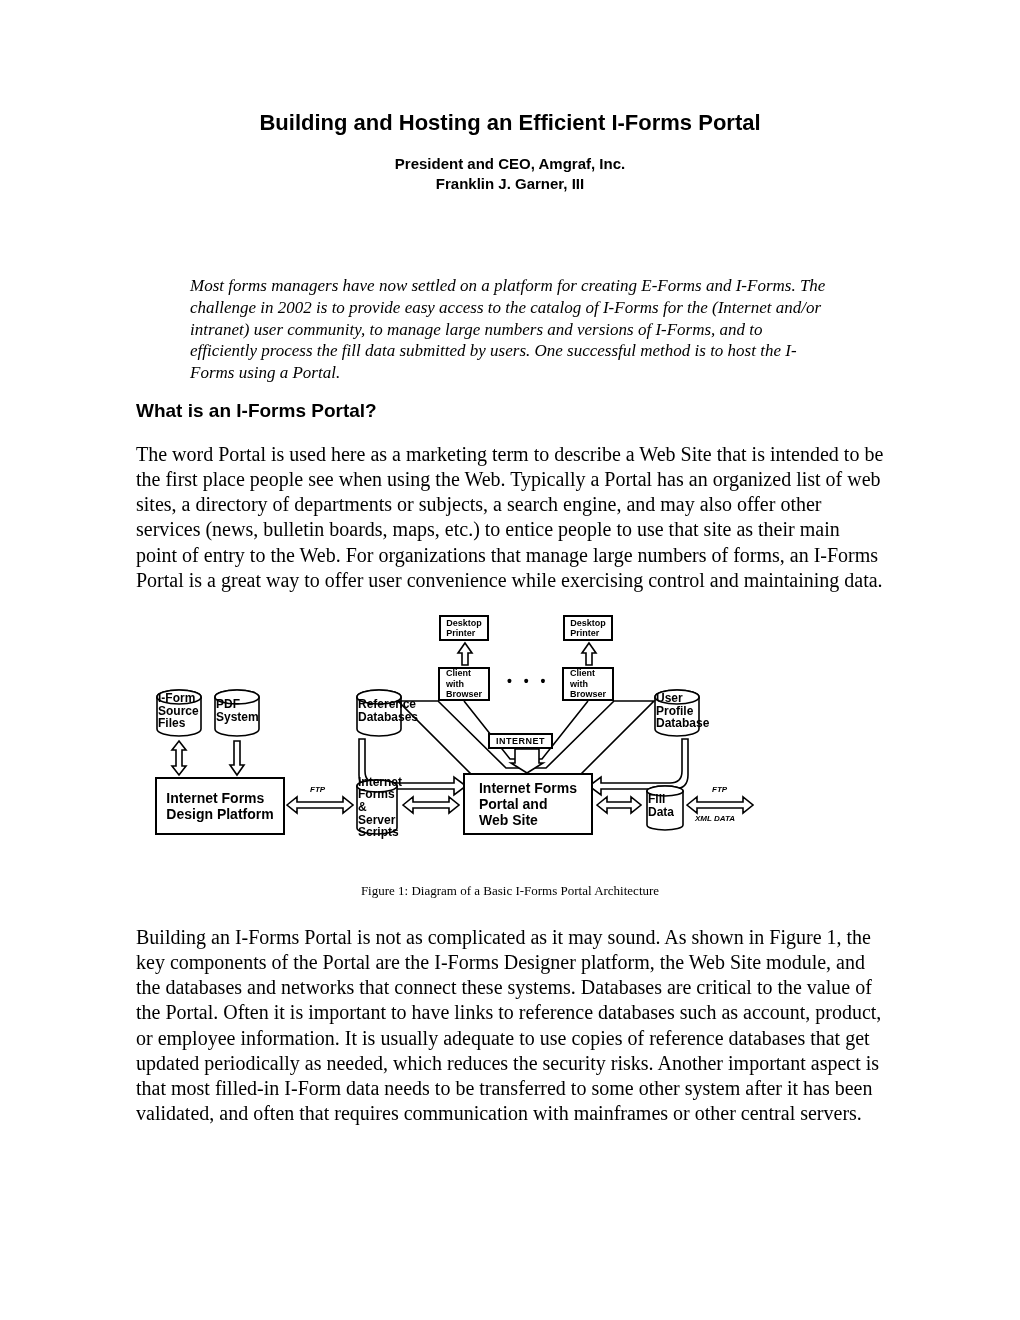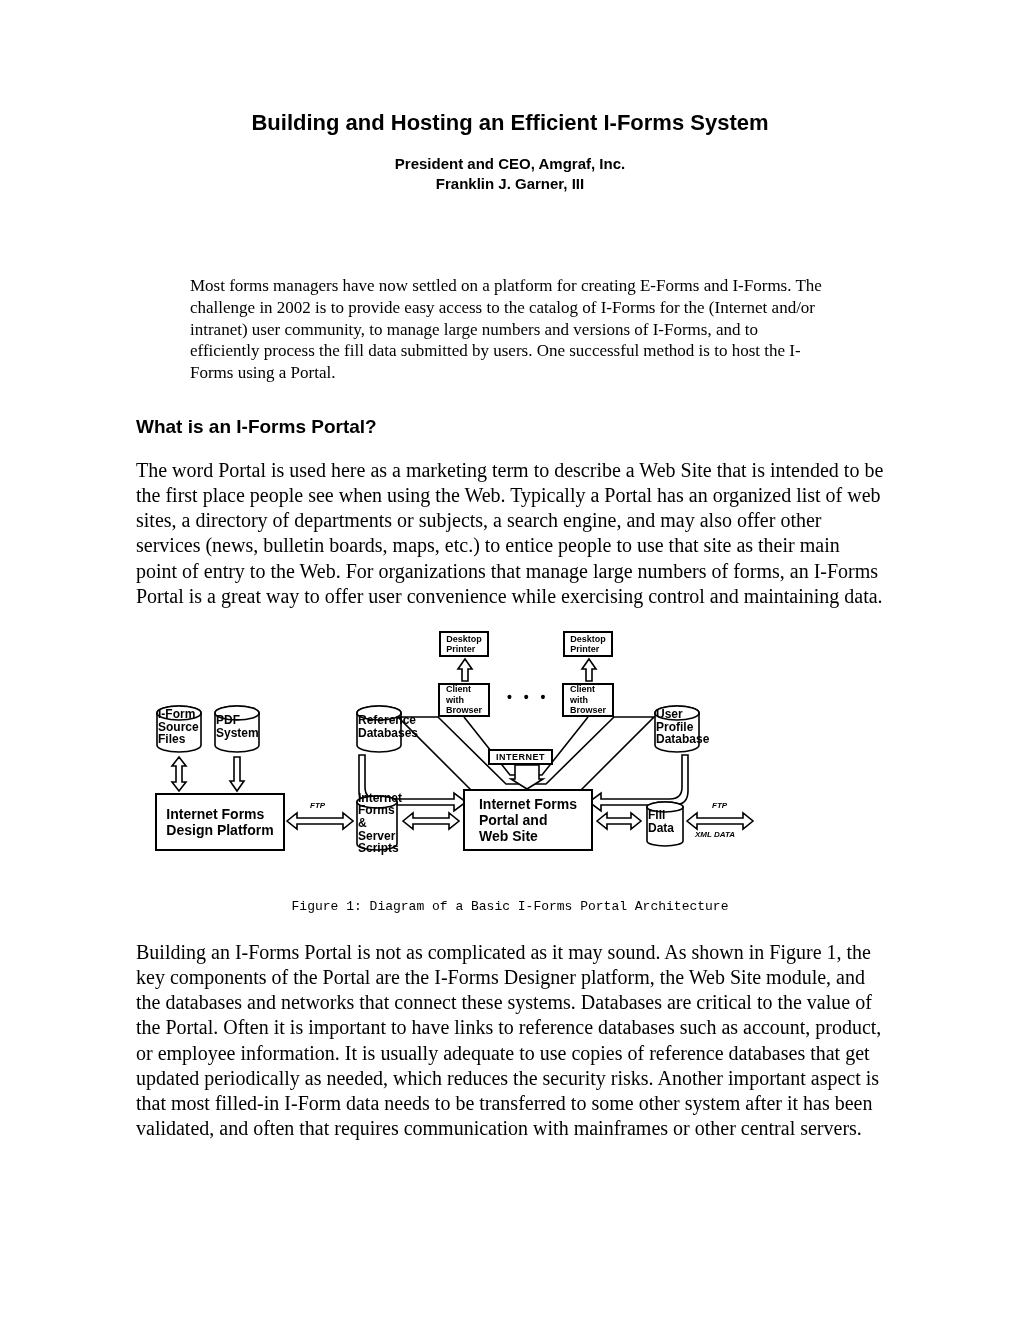--- a/index.html
+++ b/index.html
@@ -26,41 +26,42 @@
     }
     .byline {
       font-family: Arial, Helvetica, sans-serif;
       font-weight: bold;
       font-size: 15px;
       text-align: center;
       line-height: 1.3;
       margin: 0 0 82px 0;
     }
     .abstract {
+      font-style: italic;
       font-size: 17px;
       line-height: 1.28;
-      margin: 0 54px 32px 54px;
+      margin: 0 54px 16px 54px;
     }
     .section-heading {
       font-family: Arial, Helvetica, sans-serif;
       font-weight: bold;
       font-size: 19px;
       margin: 0 0 20px 0;
     }
     .body-para {
       font-size: 20px;
       line-height: 1.26;
       margin: 0 0 22px 0;
     }
     .figure-wrap {
       margin: 8px 0 4px 0;
       text-align: center;
     }
     .figure-caption {
-      font-family: Liberation Mono, monospace;
+      font-family: Liberation Serif, serif;
       font-size: 13px;
       text-align: center;
       margin: 14px 0 26px 0;
     }
     
     .diagram {
       display: inline-block;
       position: relative;
       width: 710px;
       height: 250px;
@@ -119,21 +120,21 @@
       font-size: 14px;
       letter-spacing: 4px;
       font-weight: bold;
     }
   </style>
 </head>
 <body>
 
 <div class="page">
 
-  <h1 class="title">Building and Hosting an Efficient I-Forms System</h1>
+  <h1 class="title">Building and Hosting an Efficient I-Forms Portal</h1>
 
   <div class="byline">
     <div>President and CEO, Amgraf, Inc.</div>
     <div>Franklin J. Garner, III</div>
   </div>
 
   <p class="abstract">Most forms managers have now settled on a platform for creating E-Forms and I-Forms. The challenge in 2002 is to provide easy access to the catalog of I-Forms for the (Internet and/or intranet) user community, to manage large numbers and versions of I-Forms, and to efficiently process the fill data submitted by users. One successful method is to host the I-Forms using a Portal.</p>
 
   <h2 class="section-heading">What is an I-Forms Portal?</h2>
 

